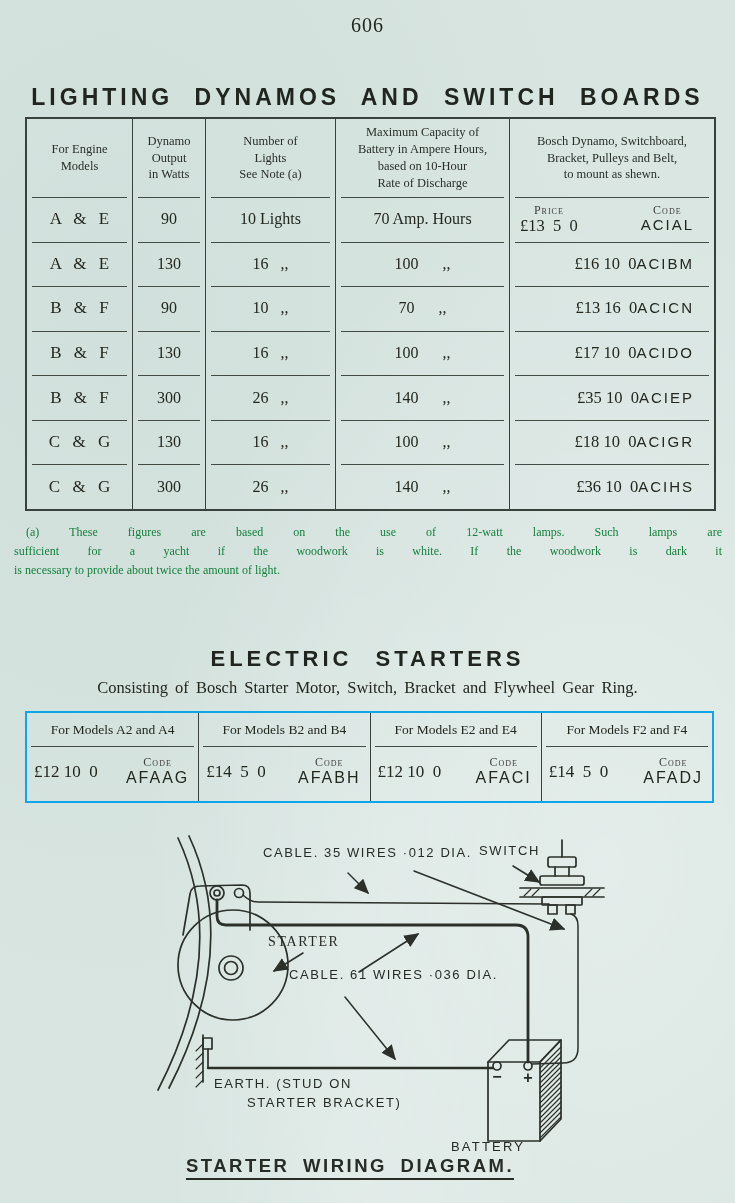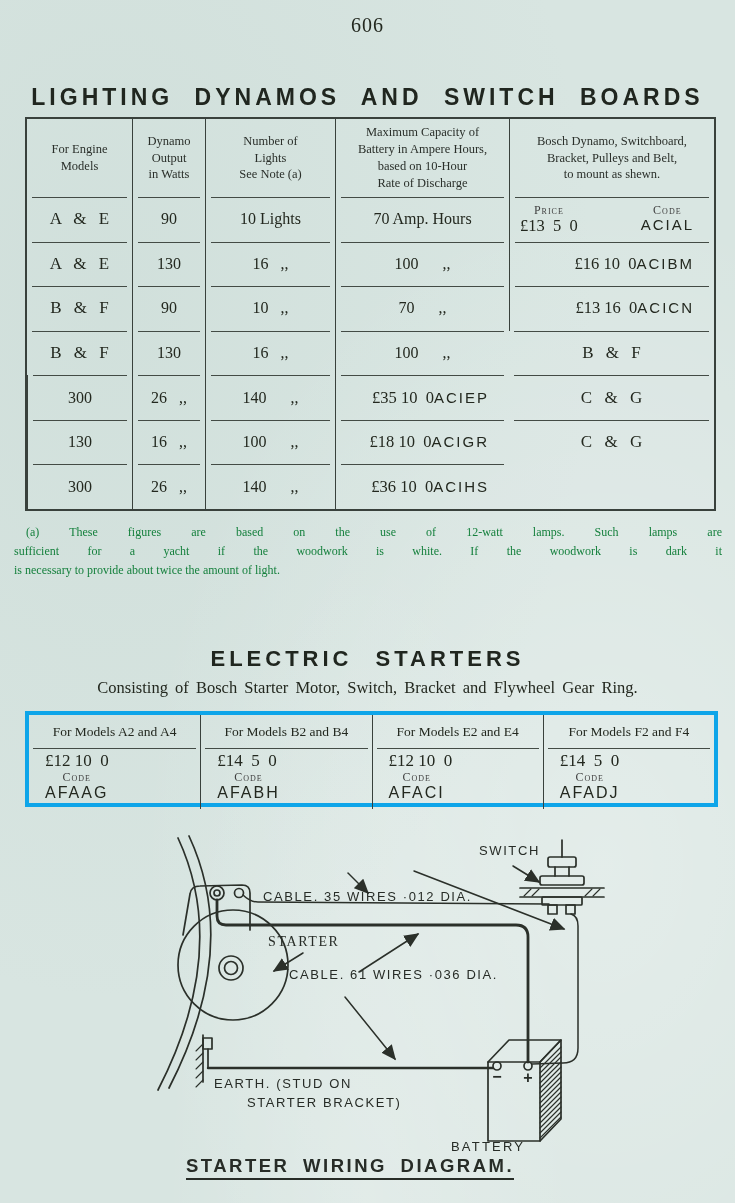--- a/index.html
+++ b/index.html
@@ -35,34 +35,34 @@
   .pc2{width:100%;display:flex;justify-content:space-between;padding:0 20px 0 10px;box-sizing:border-box;}
   .stack{display:flex;flex-direction:column;align-items:center;line-height:1.1;}
   .lbl{font-variant:small-caps;font-size:12px;letter-spacing:1px;color:#404040;}
   .price{font-size:16.5px;white-space:pre;}
   .code{font-size:15px;font-family:"Liberation Sans",sans-serif;letter-spacing:2px;font-weight:500;}
   
   .note{left:14px;top:523px;width:708px;font-size:12px;line-height:19px;color:#15803d;}
   .note .jl{text-align:justify;text-align-last:justify;}
   .note .first{text-indent:12px;}
   
-  .t2{left:25px;top:711px;width:685px;height:88px;border:4px solid #0ea5e9;
+  .t2{left:25px;top:711px;width:685px;height:88px;border:2px solid #0ea5e9;
       display:grid;grid-template-columns:repeat(4,1fr);grid-template-rows:34px 1fr;}
   .t2 .c{position:relative;display:flex;align-items:center;justify-content:center;}
   .th2{font-size:13.5px;}
   .th2.und::after{content:"";position:absolute;bottom:0;left:4px;right:4px;height:1px;background:#434b45;}
-  .b2{width:100%;display:flex;align-items:flex-start;justify-content:space-between;
-      padding:2px 9px 7px 16px;box-sizing:border-box;flex-direction:column;}
+  .b2{width:100%;display:flex;align-items:center;justify-content:space-between;
+      padding:2px 9px 7px 7px;box-sizing:border-box;}
   .b2 .price{font-size:17px;}
   .b2 .code{font-size:16px;}
   
   .dwrap{left:0;top:832px;width:735px;height:360px;}
   .dlabel{position:absolute;font-family:"Liberation Sans",sans-serif;font-size:13px;
     letter-spacing:1.6px;color:#272c27;white-space:nowrap;font-weight:500;}
-  .dl-cable35{left:263px;top:845px;margin-top:44px;}
+  .dl-cable35{left:263px;top:845px;}
   .dl-switch{left:479px;top:843px;}
   .dl-starter{left:268px;top:934px;font-size:14px;font-family:Liberation Serif, serif;}
   .dl-cable61{left:289px;top:967px;}
   .dl-earth1{left:214px;top:1076px;}
   .dl-earth2{left:247px;top:1095px;}
   .dl-battery{left:451px;top:1139px;letter-spacing:2.2px;}
   .dl-minus{left:489px;top:1068px;width:16px;text-align:center;font-size:16px;font-weight:bold;letter-spacing:0;}
   .dl-plus{left:520px;top:1069px;width:16px;text-align:center;font-size:16px;font-weight:bold;letter-spacing:0;}
   .caption{left:160px;top:1155px;width:380px;text-align:center;}
   .caption span{font-family:"Liberation Sans",sans-serif;font-size:18.5px;font-weight:600;
@@ -171,20 +171,26 @@
     </div>
   <div class="c bl sep">
       <span class="num">130</span>
     </div>
   <div class="c bl sep">
       <span class="num">16   ,,</span>
     </div>
   <div class="c bl sep">
       <span class="num">100      ,,</span>
     </div>
+  <div class="c bl sep">
+      <div class="pc">
+        <span class="price">£17 10  0</span>
+        <span class="code">ACIDO</span>
+      </div>
+    </div>
 
   <div class="c sep">
       <span class="mdl">B &amp; F</span>
     </div>
   <div class="c bl sep">
       <span class="num">300</span>
     </div>
   <div class="c bl sep">
       <span class="num">26   ,,</span>
     </div>

